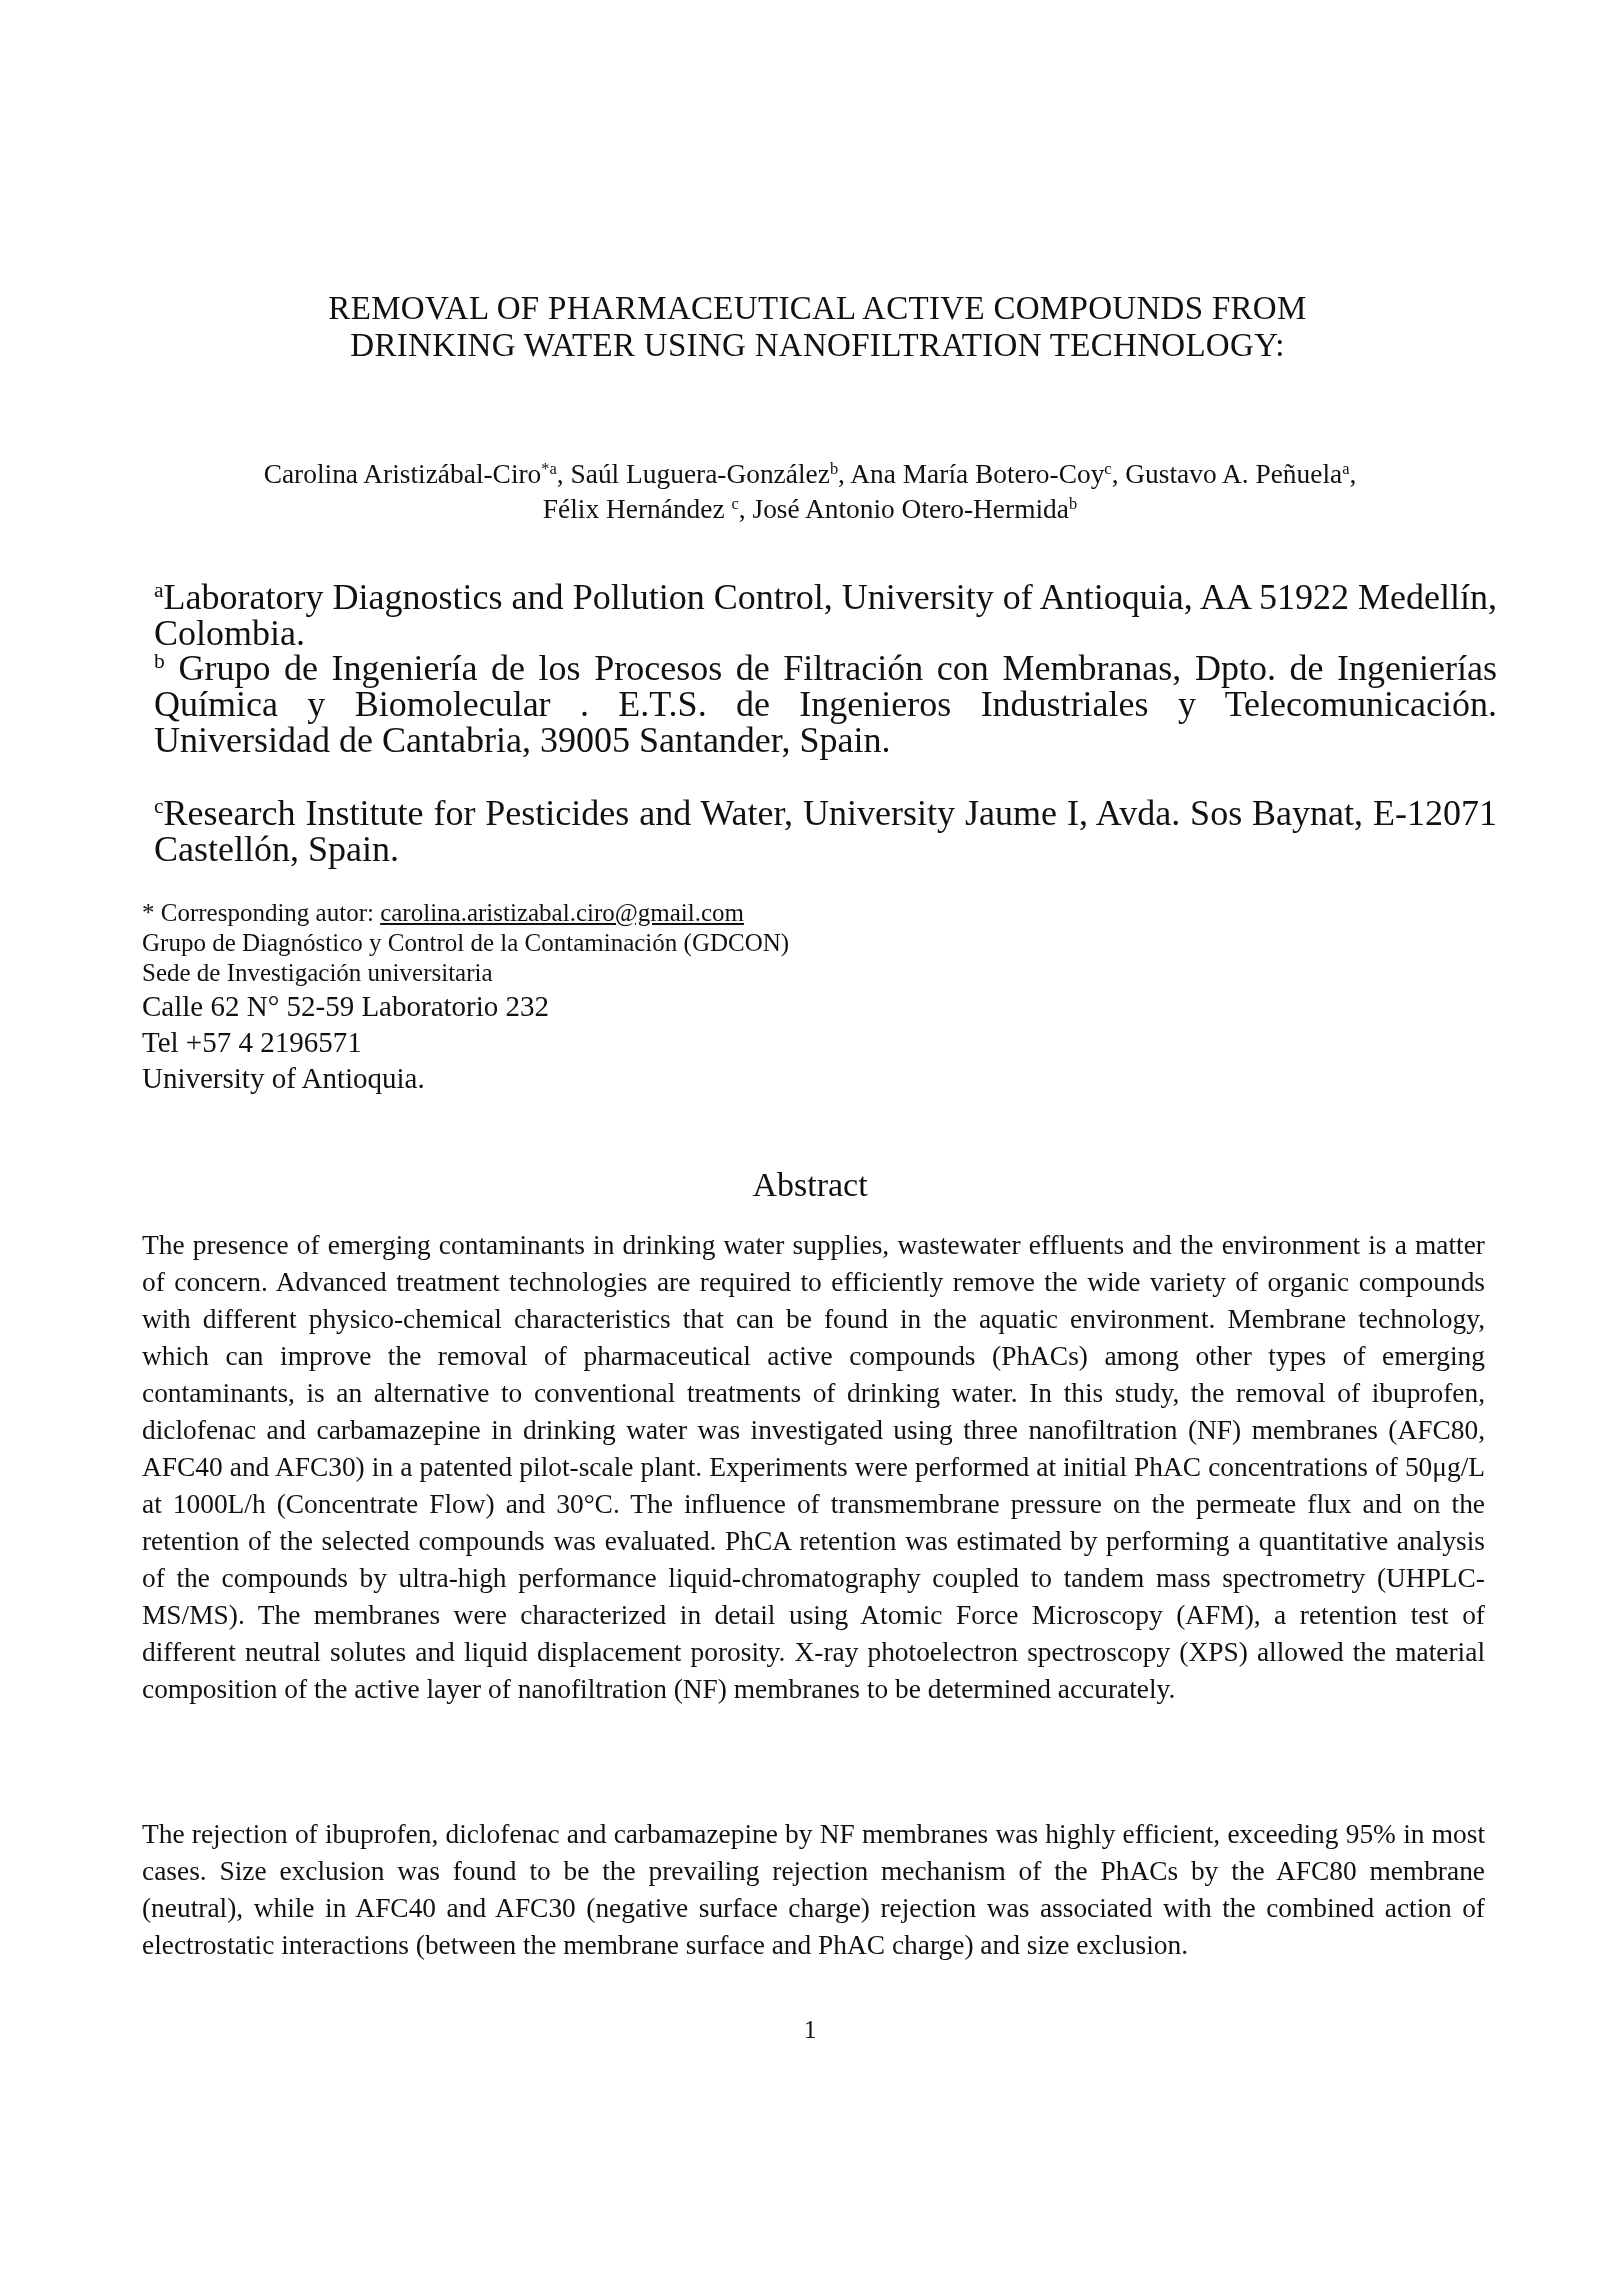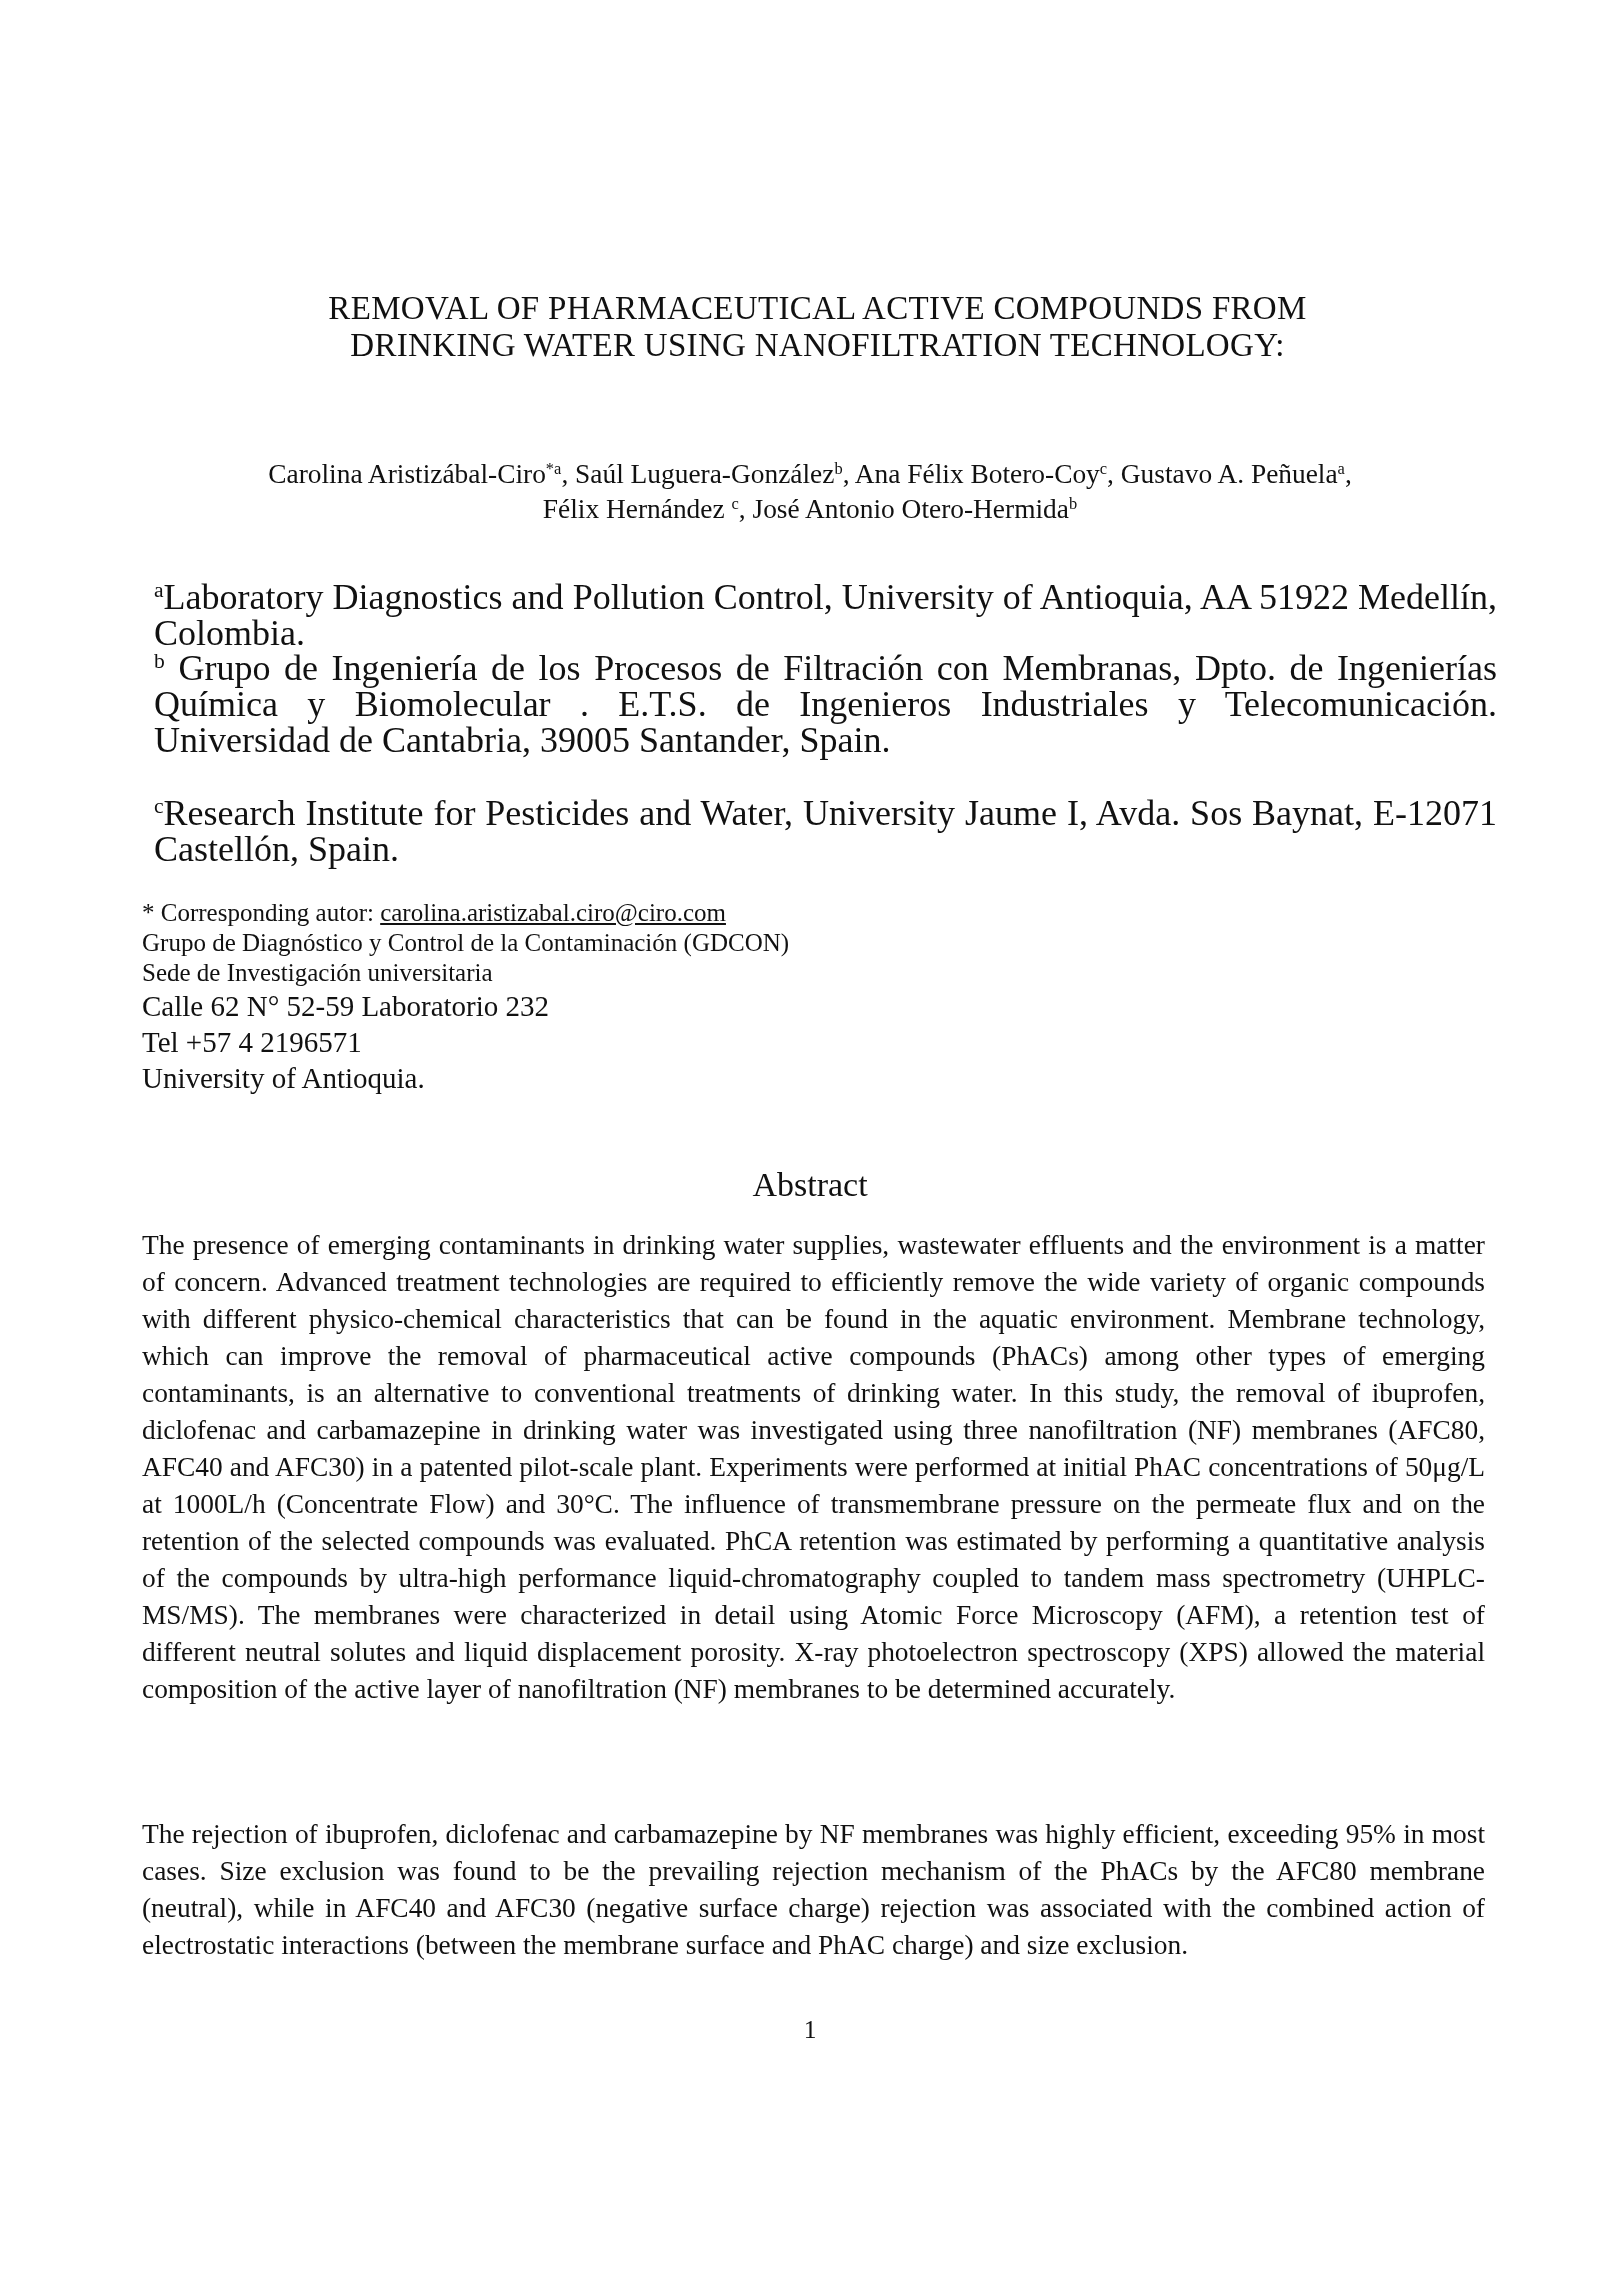--- a/index.html
+++ b/index.html
@@ -38,21 +38,21 @@
 
   <div class="abs title">
     <div>REMOVAL OF PHARMACEUTICAL ACTIVE COMPOUNDS FROM</div>
     <div>DRINKING WATER USING NANOFILTRATION TECHNOLOGY:</div>
   </div>
 
   <div class="abs authors">
     <div>
       <span>Carolina Aristizábal-Ciro</span><sup>*a</sup><span>, </span>
       <span>Saúl Luguera-González</span><sup>b</sup><span>, </span>
-      <span>Ana Félix Botero-Coy</span><sup>c</sup><span>, </span>
+      <span>Ana María Botero-Coy</span><sup>c</sup><span>, </span>
       <span>Gustavo A. Peñuela</span><sup>a</sup><span>,</span>
     </div>
     <div>
       <span>Félix Hernández </span><sup>c</sup><span>, </span><span>José Antonio Otero-Hermida</span><sup>b</sup>
     </div>
   </div>
 
   <div class="abs affil" style="top:567px;">
     <sup>a</sup><span>Laboratory Diagnostics and Pollution Control, University of  Antioquia, AA 51922 Medellín, Colombia.</span>
   </div>
@@ -60,21 +60,21 @@
   <div class="abs affil" style="top:638px;">
     <sup>b</sup> <span>Grupo de Ingeniería de los Procesos de Filtración con Membranas, Dpto. de Ingenierías Química y Biomolecular  . E.T.S. de Ingenieros Industriales y Telecomunicación. Universidad de Cantabria, 39005 Santander, Spain.</span>
   </div>
 
   <div class="abs affil" style="top:783px;">
     <sup>c</sup><span>Research Institute for Pesticides and Water, University Jaume I, Avda. Sos Baynat, E-12071 Castellón, Spain.</span>
   </div>
 
   <div class="abs contact" style="top:898px;">
     <div>
-      <span>* Corresponding autor: </span><a class="email">carolina.aristizabal.ciro@ciro.com</a>
+      <span>* Corresponding autor: </span><a class="email">carolina.aristizabal.ciro@gmail.com</a>
     </div>
     <div>Grupo de Diagnóstico y Control de la Contaminación (GDCON)</div>
     <div>Sede de Investigación universitaria</div>
     <div class="big">Calle 62 N° 52-59 Laboratorio 232</div>
     <div class="big">Tel +57 4 2196571</div>
     <div class="big">University of Antioquia.</div>
   </div>
 
   <div class="abs abstract-heading">Abstract</div>
 

